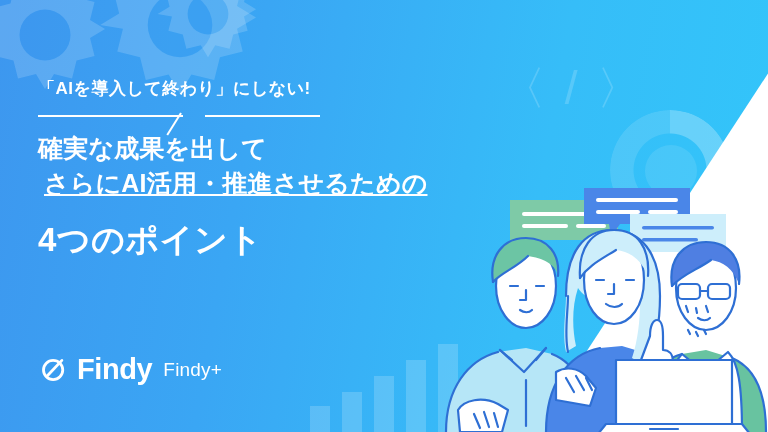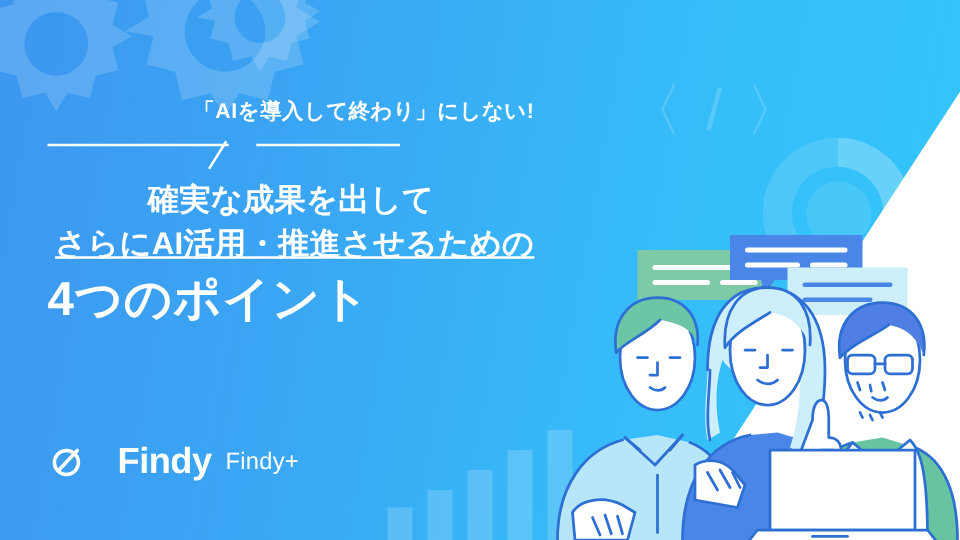--- a/index.html
+++ b/index.html
@@ -102,21 +102,20 @@
     top: 78px;
     z-index: 6;
     color: #ffffff;
   }
   .kicker {
     font-size: 17px;
     font-weight: 700;
     letter-spacing: 0.5px;
     white-space: nowrap;
     line-height: 1.25;
-    text-align: right;
   }
   .rule {
     position: relative;
     width: 282px;
     height: 24px;
     margin-top: 6px;
   }
   .rule .seg {
     position: absolute;
     top: 10px;
@@ -130,32 +129,31 @@
     left: 142px;
     top: 8px;
     width: 2px;
     height: 26px;
     background: #ffffff;
     transform: rotate(32deg);
     transform-origin: top center;
   }
 
   .headline {
-    margin-top: 14px;
+    margin-top: 2px;
     font-size: 25px;
     font-weight: 700;
     line-height: 1.38;
     letter-spacing: 0.2px;
     white-space: nowrap;
-    text-align: center;
   }
   .headline .l2 { padding-left: 6px; text-decoration: underline; }
   .bigline {
-    margin-top: 6px;
-    font-size: 38px;
+    margin-top: 20px;
+    font-size: 33px;
     font-weight: 700;
     letter-spacing: 0.5px;
     line-height: 1.2;
     white-space: nowrap;
   }
 
   
   .logo {
     position: absolute;
     left: 40px;
@@ -165,21 +163,20 @@
     align-items: center;
     gap: 9px;
   }
   .logo-mark { display: block; }
   .logo-word {
     font-size: 29px;
     font-weight: 700;
     color: #ffffff;
     letter-spacing: -0.4px;
     line-height: 1;
-    margin-left: 17px;
   }
   .logo-sub {
     font-size: 19px;
     font-weight: 400;
     color: #ffffff;
     letter-spacing: 0.2px;
     line-height: 1;
     margin-left: 2px;
   }
 

